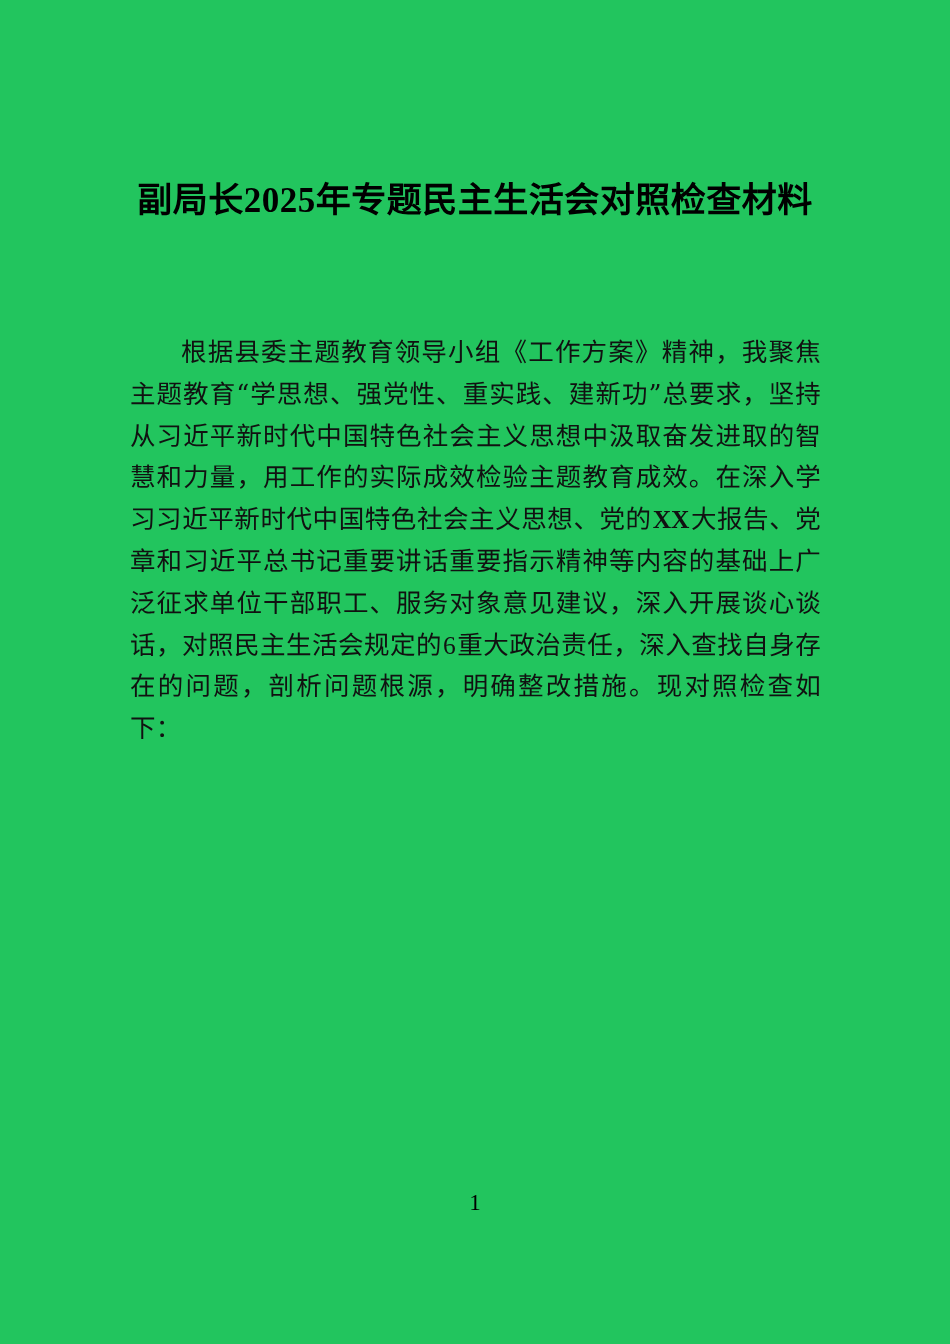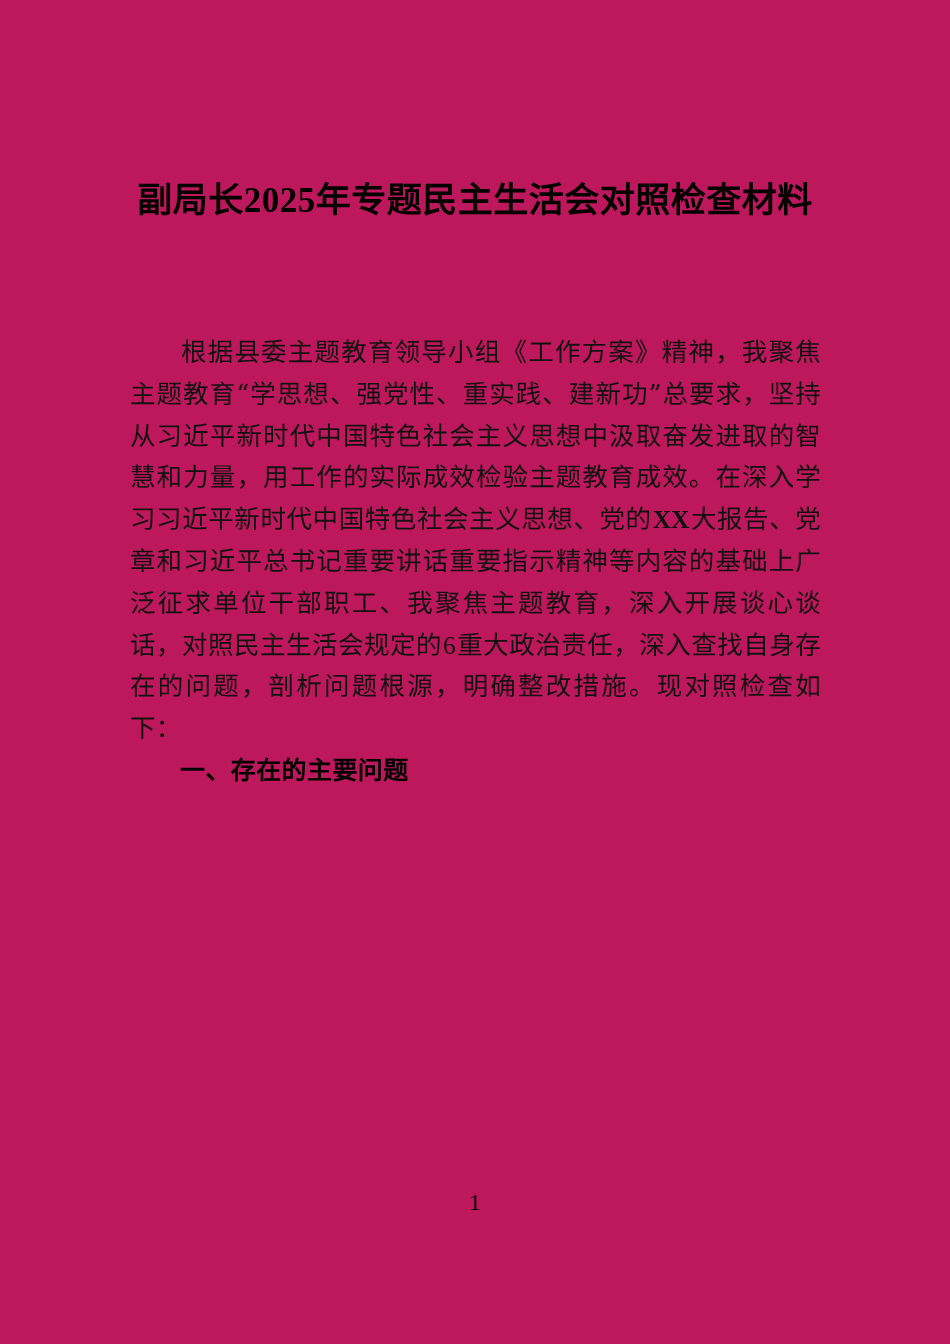--- a/index.html
+++ b/index.html
@@ -7,21 +7,21 @@
     margin: 0;
     padding: 0;
     background: #ffffff;
   }
 
   .page {
     position: relative;
     width: 950px;
     height: 1344px;
     margin: 0 auto;
-    background: #be185d;
+    background: #22c55e;
     overflow: hidden;
     box-sizing: border-box;
   }
 
   
   .doc-title {
     position: absolute;
     top: 150px;
     left: 130px;
     width: 690px;
@@ -101,22 +101,21 @@
 </style>
 </head>
 <body>
 
 <div class="page">
 
   <h1 class="doc-title">副局长2025年专题民主生活会对照检查材料</h1>
 
   <div class="body-block">
 
-    <p class="para"><span>根据县委主题教育领导小组《工作方案》精神，我聚焦主题教育“学思想、强党性、重实践、建新功”总要求，坚持从习近平新时代中国特色社会主义思想中汲取奋发进取的智慧和力量，用工作的实际成效检验主题教育成效。在深入学习习近平新时代中国特色社会主义思想、党的</span><span class="lat b">XX</span><span>大报告、党章和习近平总书记重要讲话重要指示精神等内容的基础上广泛征求单位干部职工、我聚焦主题教育，深入开展谈心谈话，对照民主生活会规定的</span><span class="lat">6</span><span>重大政治责任，深入查找自身存在的问题，剖析问题根源，明确整改措施。现对照检查如下：</span></p>
+    <p class="para"><span>根据县委主题教育领导小组《工作方案》精神，我聚焦主题教育“学思想、强党性、重实践、建新功”总要求，坚持从习近平新时代中国特色社会主义思想中汲取奋发进取的智慧和力量，用工作的实际成效检验主题教育成效。在深入学习习近平新时代中国特色社会主义思想、党的</span><span class="lat b">XX</span><span>大报告、党章和习近平总书记重要讲话重要指示精神等内容的基础上广泛征求单位干部职工、服务对象意见建议，深入开展谈心谈话，对照民主生活会规定的</span><span class="lat">6</span><span>重大政治责任，深入查找自身存在的问题，剖析问题根源，明确整改措施。现对照检查如下：</span></p>
 
-    <p class="heading-1">一、存在的主要问题</p>
 
 
   </div>
 
   <div class="page-number">1</div>
 
 </div>
 
 </body></html>

